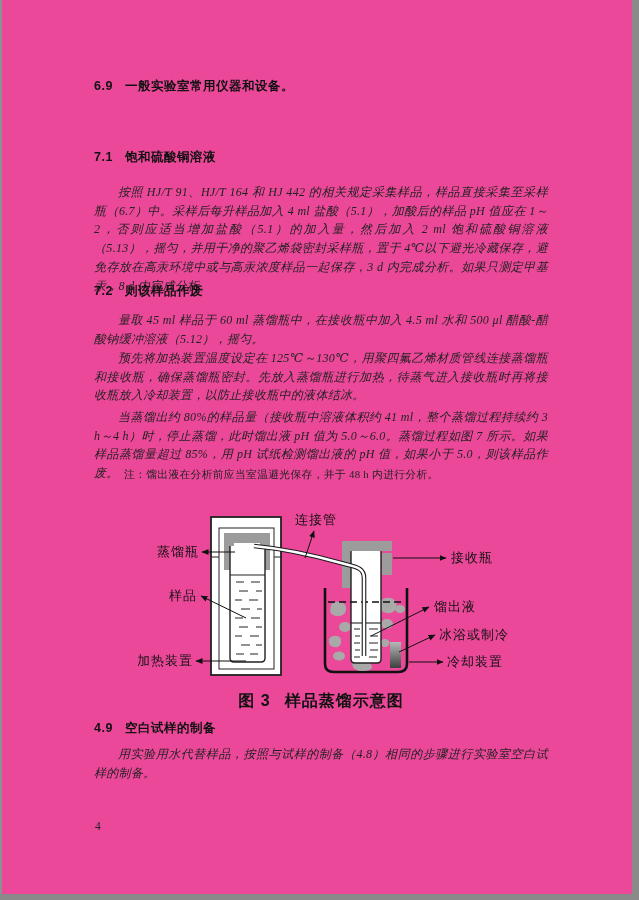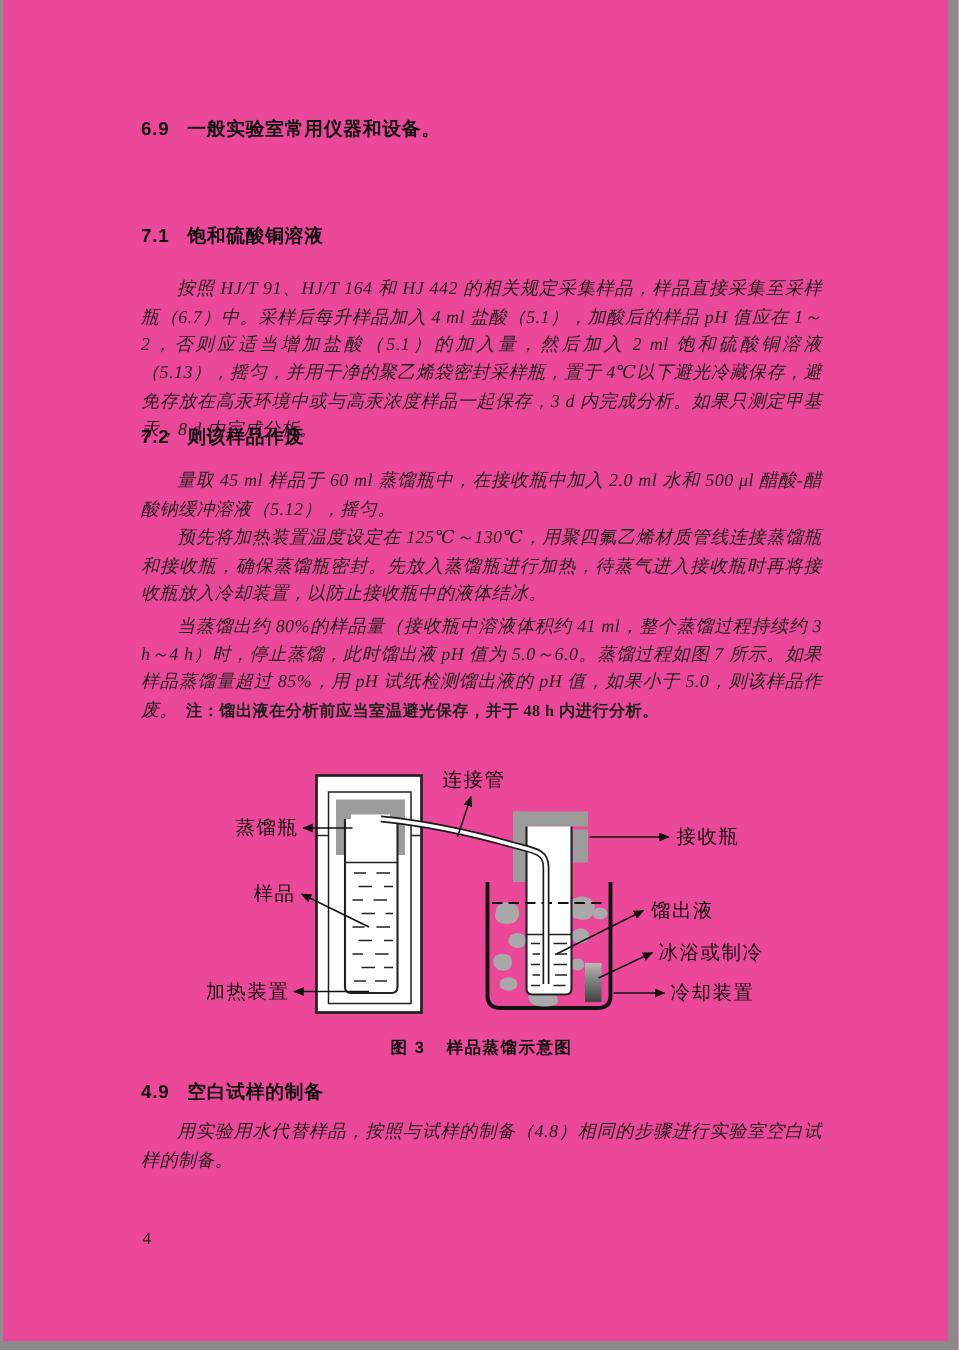--- a/index.html
+++ b/index.html
@@ -21,25 +21,25 @@
     letter-spacing:0.5px;
   }
   .heading .num{margin-right:12px;}
   .para{
     font-size:12px;line-height:18.7px;
     text-align:justify;text-indent:2em;
     letter-spacing:0.3px;color:#222;font-style:italic;
   }
   .note{
     font-size:10.8px;line-height:16px;color:#222;
-    padding-left:30px;letter-spacing:0.3px;font-weight:bold;
+    padding-left:30px;letter-spacing:0.3px;
   }
   .caption{
     font-family:"Liberation Sans","DejaVu Sans",sans-serif;
-    font-weight:bold;font-size:11px;color:#111;
+    font-weight:bold;font-size:16px;color:#111;
     text-align:center;letter-spacing:1px;
   }
   .caption .num{margin-right:14px;}
   .pagenum{position:absolute;left:95px;top:820px;font-size:11.5px;color:#222;}
   .figwrap{position:absolute;left:138px;top:506px;}
   svg text{
     font-family:"Liberation Serif","DejaVu Serif",serif;
     font-size:13px;fill:#111;letter-spacing:1px;
   }
 </style>
@@ -59,21 +59,21 @@
   <div class="blk heading" style="top:149px">
     <span class="num">7.1</span><span>饱和硫酸铜溶液</span>
   </div>
 
   <div class="blk para" style="top:183px">按照 HJ/T 91、HJ/T 164 和 HJ 442 的相关规定采集样品，样品直接采集至采样瓶（6.7）中。采样后每升样品加入 4 ml 盐酸（5.1），加酸后的样品 pH 值应在 1～2，否则应适当增加盐酸（5.1）的加入量，然后加入 2 ml 饱和硫酸铜溶液（5.13），摇匀，并用干净的聚乙烯袋密封采样瓶，置于 4℃以下避光冷藏保存，避免存放在高汞环境中或与高汞浓度样品一起保存，3 d 内完成分析。如果只测定甲基汞，8 d 内完成分析。</div>
 
   <div class="blk heading" style="top:283px">
     <span class="num">7.2</span><span>则该样品作废</span>
   </div>
 
-  <div class="blk para" style="top:311px">量取 45 ml 样品于 60 ml 蒸馏瓶中，在接收瓶中加入 2.0 ml 水和 500 μl 醋酸-醋酸钠缓冲溶液（5.12），摇匀。</div>
+  <div class="blk para" style="top:311px">量取 45 ml 样品于 60 ml 蒸馏瓶中，在接收瓶中加入 4.5 ml 水和 500 μl 醋酸-醋酸钠缓冲溶液（5.12），摇匀。</div>
   <div class="blk para" style="top:349px">预先将加热装置温度设定在 125℃～130℃，用聚四氟乙烯材质管线连接蒸馏瓶和接收瓶，确保蒸馏瓶密封。先放入蒸馏瓶进行加热，待蒸气进入接收瓶时再将接收瓶放入冷却装置，以防止接收瓶中的液体结冰。</div>
   <div class="blk para" style="top:408px">当蒸馏出约 80%的样品量（接收瓶中溶液体积约 41 ml，整个蒸馏过程持续约 3 h～4 h）时，停止蒸馏，此时馏出液 pH 值为 5.0～6.0。蒸馏过程如图 7 所示。如果样品蒸馏量超过 85%，用 pH 试纸检测馏出液的 pH 值，如果小于 5.0，则该样品作废。</div>
   <div class="blk note" style="top:466px">注：馏出液在分析前应当室温避光保存，并于 48 h 内进行分析。</div>
 
   <div class="figwrap">
     <svg width="410" height="186" viewBox="0 0 410 186">
       <defs>
         <marker id="arr" markerWidth="9" markerHeight="8" refX="6.5" refY="3" orient="auto">
           <path d="M0,0 L7,3 L0,6 Z" fill="#111"></path>
         </marker>

